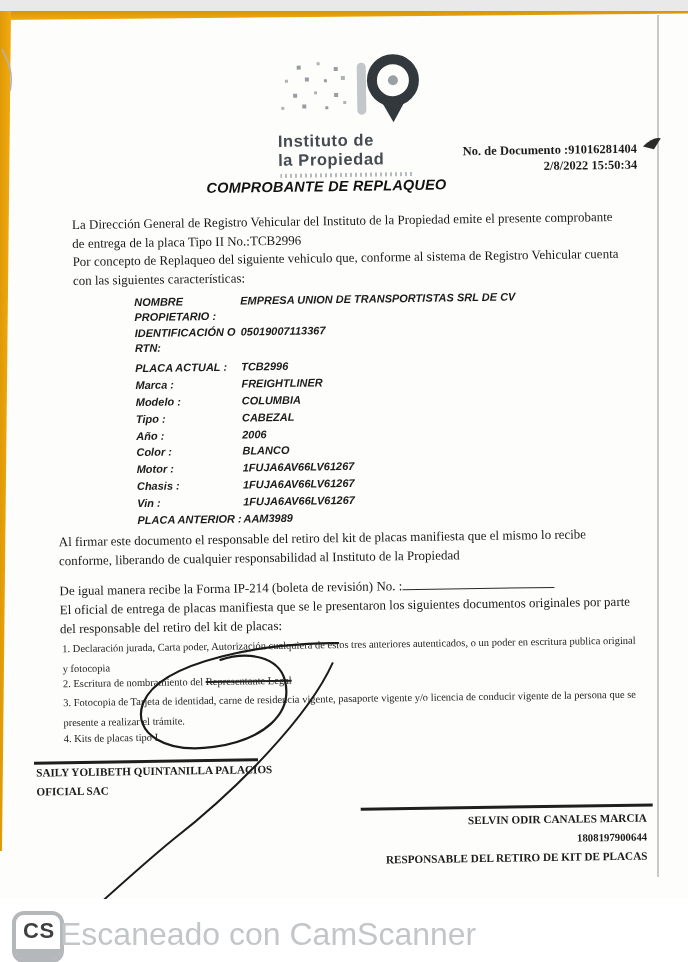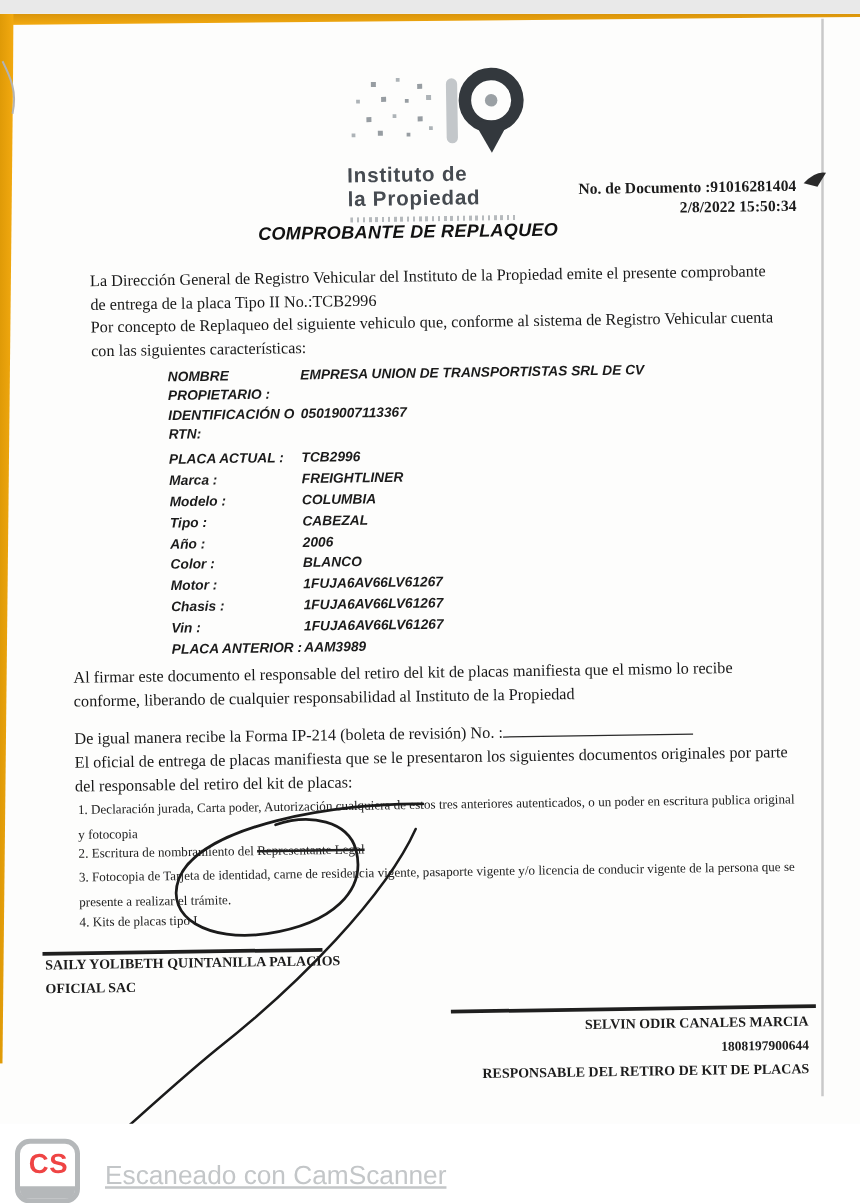--- a/index.html
+++ b/index.html
@@ -81,25 +81,25 @@
   .sig-right{position:absolute;left:340px;top:802px;width:302px;text-align:right;
       font-weight:700;font-size:11.2px;line-height:19px;}
   .sig-right .idnum{font-size:10.8px;}
 
   .handwriting{position:absolute;inset:0;pointer-events:none;}
 
   .footer{position:absolute;left:0;right:0;bottom:0;height:74px;background:#ffffff;}
   .cs-logo{position:absolute;left:12px;bottom:10px;width:44px;height:44px;
       border:4px solid #b5b8ba;border-radius:12px;background:#fff;}
   .cs-text{position:absolute;left:7px;top:3px;font-family:"Liberation Sans",sans-serif;
-      font-weight:700;font-size:22px;color:#ef4444;letter-spacing:.5px;}
+      font-weight:700;font-size:22px;color:#404040;letter-spacing:.5px;}
   .cs-band{position:absolute;left:0;right:0;bottom:0;height:10px;background:#b5b8ba;
       border-radius:0 0 7px 7px;}
-  .scan-text{position:absolute;left:84px;bottom:20px;font-family:"Liberation Sans",sans-serif;
-      font-size:21px;color:#c3c6c8;text-decoration:underline;}
+  .scan-text{position:absolute;left:60px;bottom:20px;font-family:"Liberation Sans",sans-serif;
+      font-size:32px;color:#c3c6c8;}
 </style>
 </head>
 <body>
 
 <div class="sheet">
 
   <div class="yellow-top"></div>
   <div class="yellow-left"></div>
   <div class="edge-line"></div>
   <svg class="crease" width="20" height="46" viewBox="0 0 20 46">

